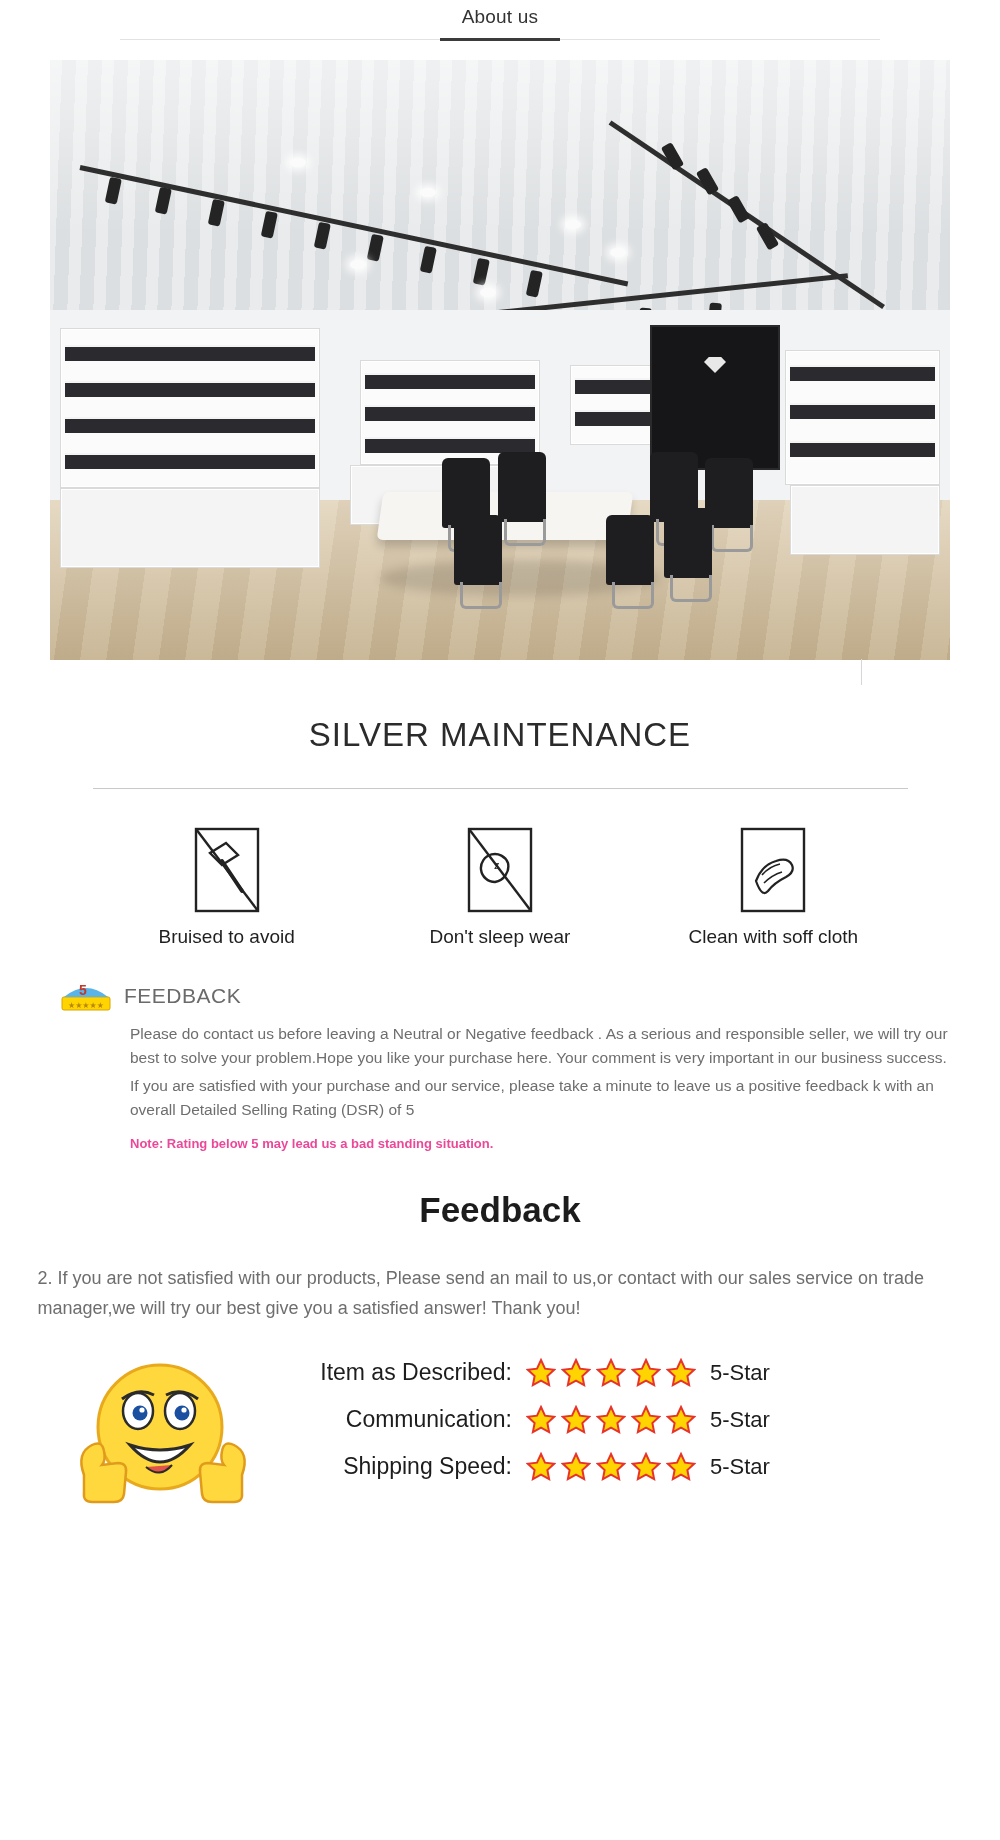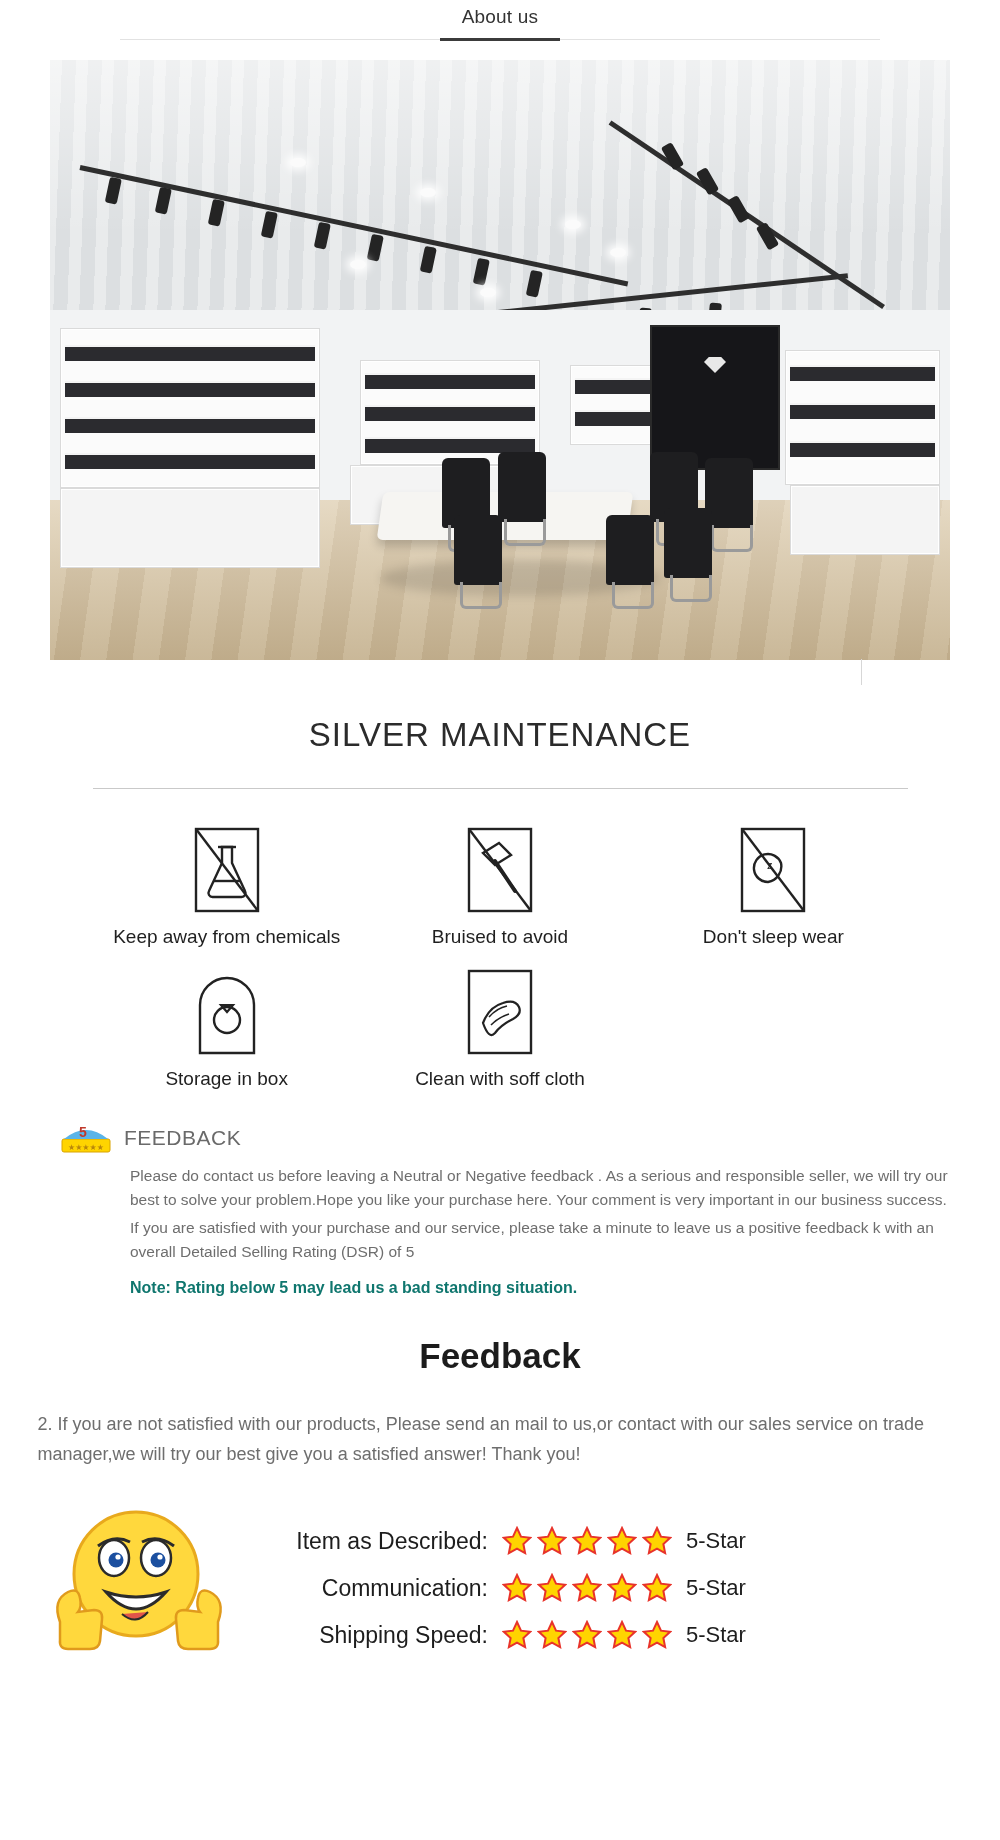--- a/index.html
+++ b/index.html
@@ -231,23 +231,23 @@
   }
   .fb-body {
     width: 840px;
     margin: 9px auto 0 130px;
     color: #6e6e6e;
     font-size: 15.5px;
     line-height: 1.55;
   }
   .fb-body p { margin: 0 0 4px 0; }
   .fb-note {
-    color: #0f766e;
+    color: #ec4899;
     font-weight: bold;
-    font-size: 16px;
+    font-size: 13px;
     margin-top: 12px;
   }
 
   .fb-big-title {
     text-align: center;
     font-size: 35px;
     font-weight: bold;
     color: #1c1c1c;
     margin: 36px 0 0 0;
   }
@@ -255,23 +255,22 @@
     width: 925px;
     margin: 34px auto 0 auto;
     color: #6e6e6e;
     font-size: 18px;
     line-height: 1.65;
   }
 
   
   .rate-wrap {
     display: flex;
-    align-items: center;
     margin: 26px 0 0 0;
-    padding-left: 36px;
+    padding-left: 60px;
   }
   .emoji {
     width: 205px;
     height: 185px;
     position: relative;
     flex: 0 0 auto;
   }
   .emoji svg { width: 100%; height: 100%; display: block; }
   .rate-rows { margin-left: 26px; }
   .rate-row {
@@ -381,32 +380,20 @@
       <div class="chair" style="left:614px; top:448px;"></div>
     </div>
     <div class="hero-tick"></div>
   </div>
 
   <h2 class="sm-title">SILVER MAINTENANCE</h2>
   <div class="sm-rule"></div>
 
   <div class="sm-grid">
 
-    <div class="sm-cell">
-      <div class="sm-ico">
-        <svg viewBox="0 0 78 94">
-          <rect x="8" y="6" width="62" height="82" fill="none" stroke="#222" stroke-width="2.4"></rect>
-          <path d="M34 24 h10 v16 l13 28 a4 4 0 0 1 -3.5 6 H24.5 a4 4 0 0 1 -3.5 -6 L34 40 Z" fill="none" stroke="#222" stroke-width="2.4"></path>
-          <path d="M30 24 h18" stroke="#222" stroke-width="2.4" fill="none"></path>
-          <path d="M26 58 h26" stroke="#222" stroke-width="2.4" fill="none"></path>
-          <path d="M8 6 L70 88" stroke="#222" stroke-width="2.4"></path>
-        </svg>
-      </div>
-      <div class="sm-label">Keep away from chemicals</div>
-    </div>
 
     <div class="sm-cell">
       <div class="sm-ico">
         <svg viewBox="0 0 78 94">
           <rect x="8" y="6" width="62" height="82" fill="none" stroke="#222" stroke-width="2.4"></rect>
           <path d="M22 30 l16 -10 l12 12 l-16 10 z" fill="none" stroke="#222" stroke-width="2.4"></path>
           <path d="M34 38 l20 30" stroke="#222" stroke-width="4" fill="none" stroke-linecap="round"></path>
           <path d="M8 6 L70 88" stroke="#222" stroke-width="2.4"></path>
         </svg>
       </div>
@@ -419,30 +406,20 @@
         <svg viewBox="0 0 78 94">
           <rect x="8" y="6" width="62" height="82" fill="none" stroke="#222" stroke-width="2.4"></rect>
           <path d="M47 40 a14 14 0 1 0 -13 19 a16 16 0 0 0 13 -19 z" fill="none" stroke="#222" stroke-width="2.4"></path>
           <text x="33" y="46" font-family="Liberation Sans, sans-serif" font-size="11" fill="#222">z</text>
           <path d="M8 6 L70 88" stroke="#222" stroke-width="2.4"></path>
         </svg>
       </div>
       <div class="sm-label">Don't sleep wear</div>
     </div>
 
-    <div class="sm-cell">
-      <div class="sm-ico">
-        <svg viewBox="0 0 78 94">
-          <path d="M12 88 V40 a27 27 0 0 1 54 0 V88 Z" fill="none" stroke="#222" stroke-width="2.4"></path>
-          <circle cx="39" cy="55" r="13" fill="none" stroke="#222" stroke-width="2.4"></circle>
-          <path d="M33 40 h12 l-6 7 z" fill="none" stroke="#222" stroke-width="2.2"></path>
-        </svg>
-      </div>
-      <div class="sm-label">Storage in box</div>
-    </div>
 
     <div class="sm-cell">
       <div class="sm-ico">
         <svg viewBox="0 0 78 94">
           <rect x="8" y="6" width="62" height="82" fill="none" stroke="#222" stroke-width="2.4"></rect>
           <path d="M22 58 q6 -16 20 -20 q12 -4 16 4 q3 7 -6 12 q-12 6 -18 14 q-6 7 -12 -10 z" fill="none" stroke="#222" stroke-width="2.2"></path>
           <path d="M28 52 q8 -9 18 -11 M30 60 q8 -8 18 -11" fill="none" stroke="#222" stroke-width="1.6"></path>
         </svg>
       </div>
       <div class="sm-label">Clean with soff cloth</div>

